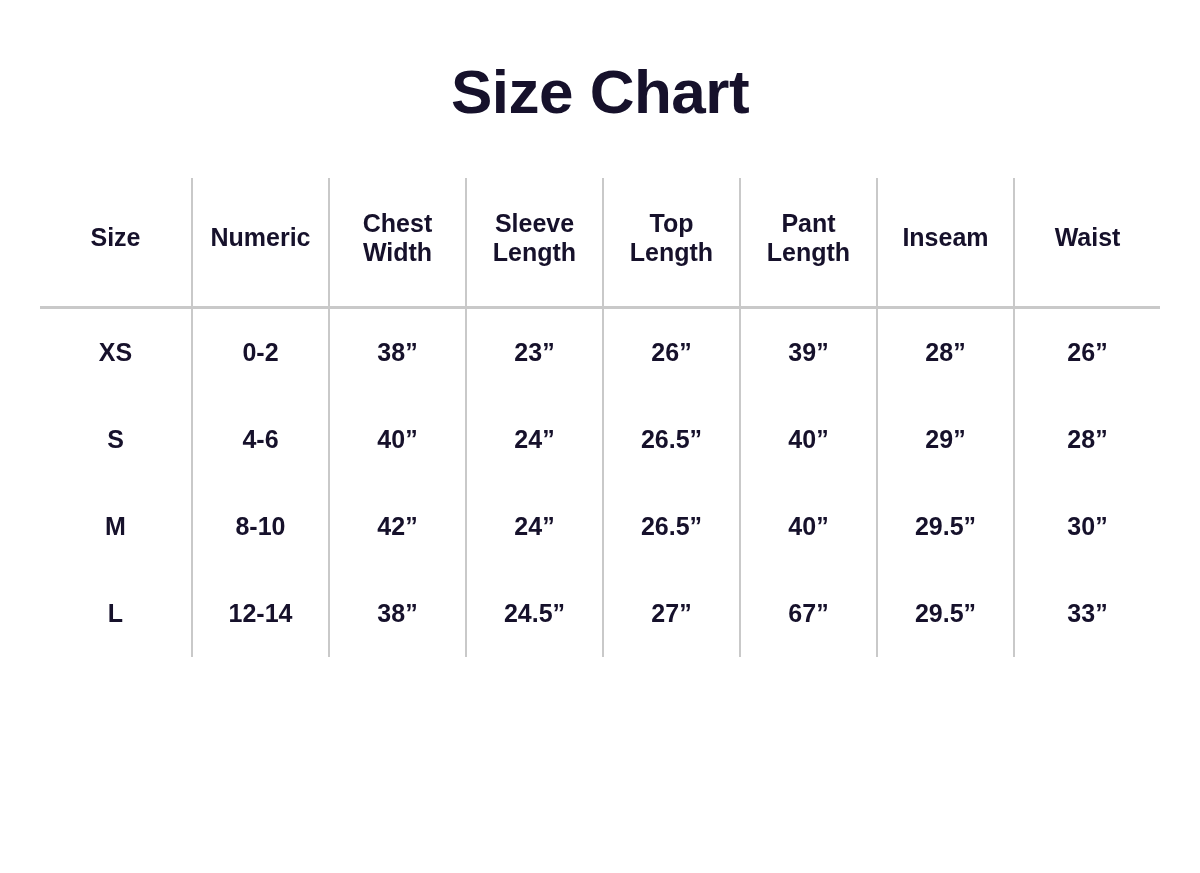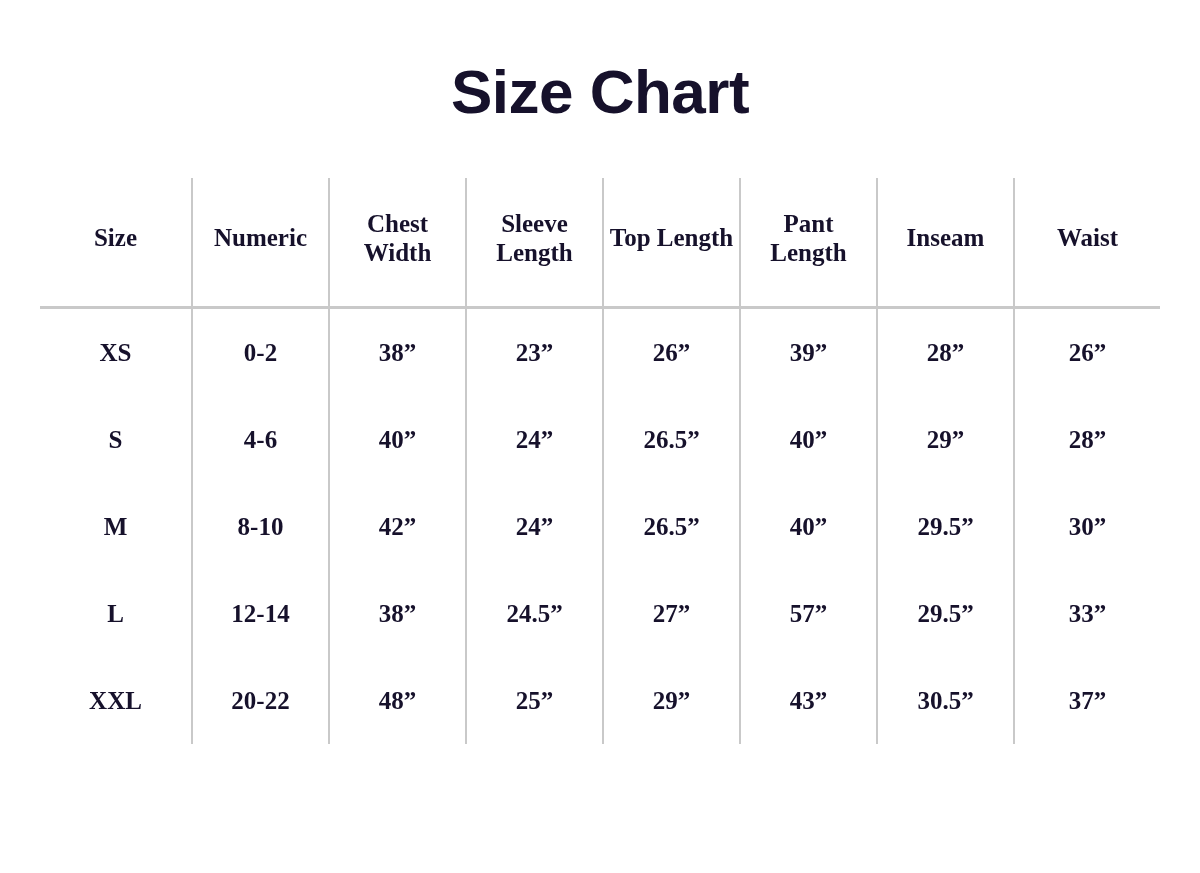--- a/index.html
+++ b/index.html
@@ -25,21 +25,20 @@
     font-size: 62px;
     font-weight: 700;
     letter-spacing: -0.5px;
     color: #16112b;
     margin: 0;
     padding-top: 58px;
     line-height: 1.1;
   }
   .table-wrap {
     margin: 52px 40px 0 40px;
-    font-family: Liberation Serif, serif;
   }
   table.size-chart {
     width: 1120px;
     border-collapse: collapse;
     table-layout: fixed;
   }
   table.size-chart th,
   table.size-chart td {
     text-align: center;
     vertical-align: middle;
@@ -141,31 +140,21 @@
           <td>40”</td>
           <td>29.5”</td>
           <td>30”</td>
         </tr>
         <tr>
           <td>L</td>
           <td>12-14</td>
           <td>38”</td>
           <td>24.5”</td>
           <td>27”</td>
-          <td>57”</td>
+          <td>67”</td>
           <td>29.5”</td>
           <td>33”</td>
-        </tr>
-        <tr>
-          <td>XXL</td>
-          <td>20-22</td>
-          <td>48”</td>
-          <td>25”</td>
-          <td>29”</td>
-          <td>43”</td>
-          <td>30.5”</td>
-          <td>37”</td>
         </tr>
       </tbody>
     </table>
   </div>
 
 </div>
 
 </body></html>

